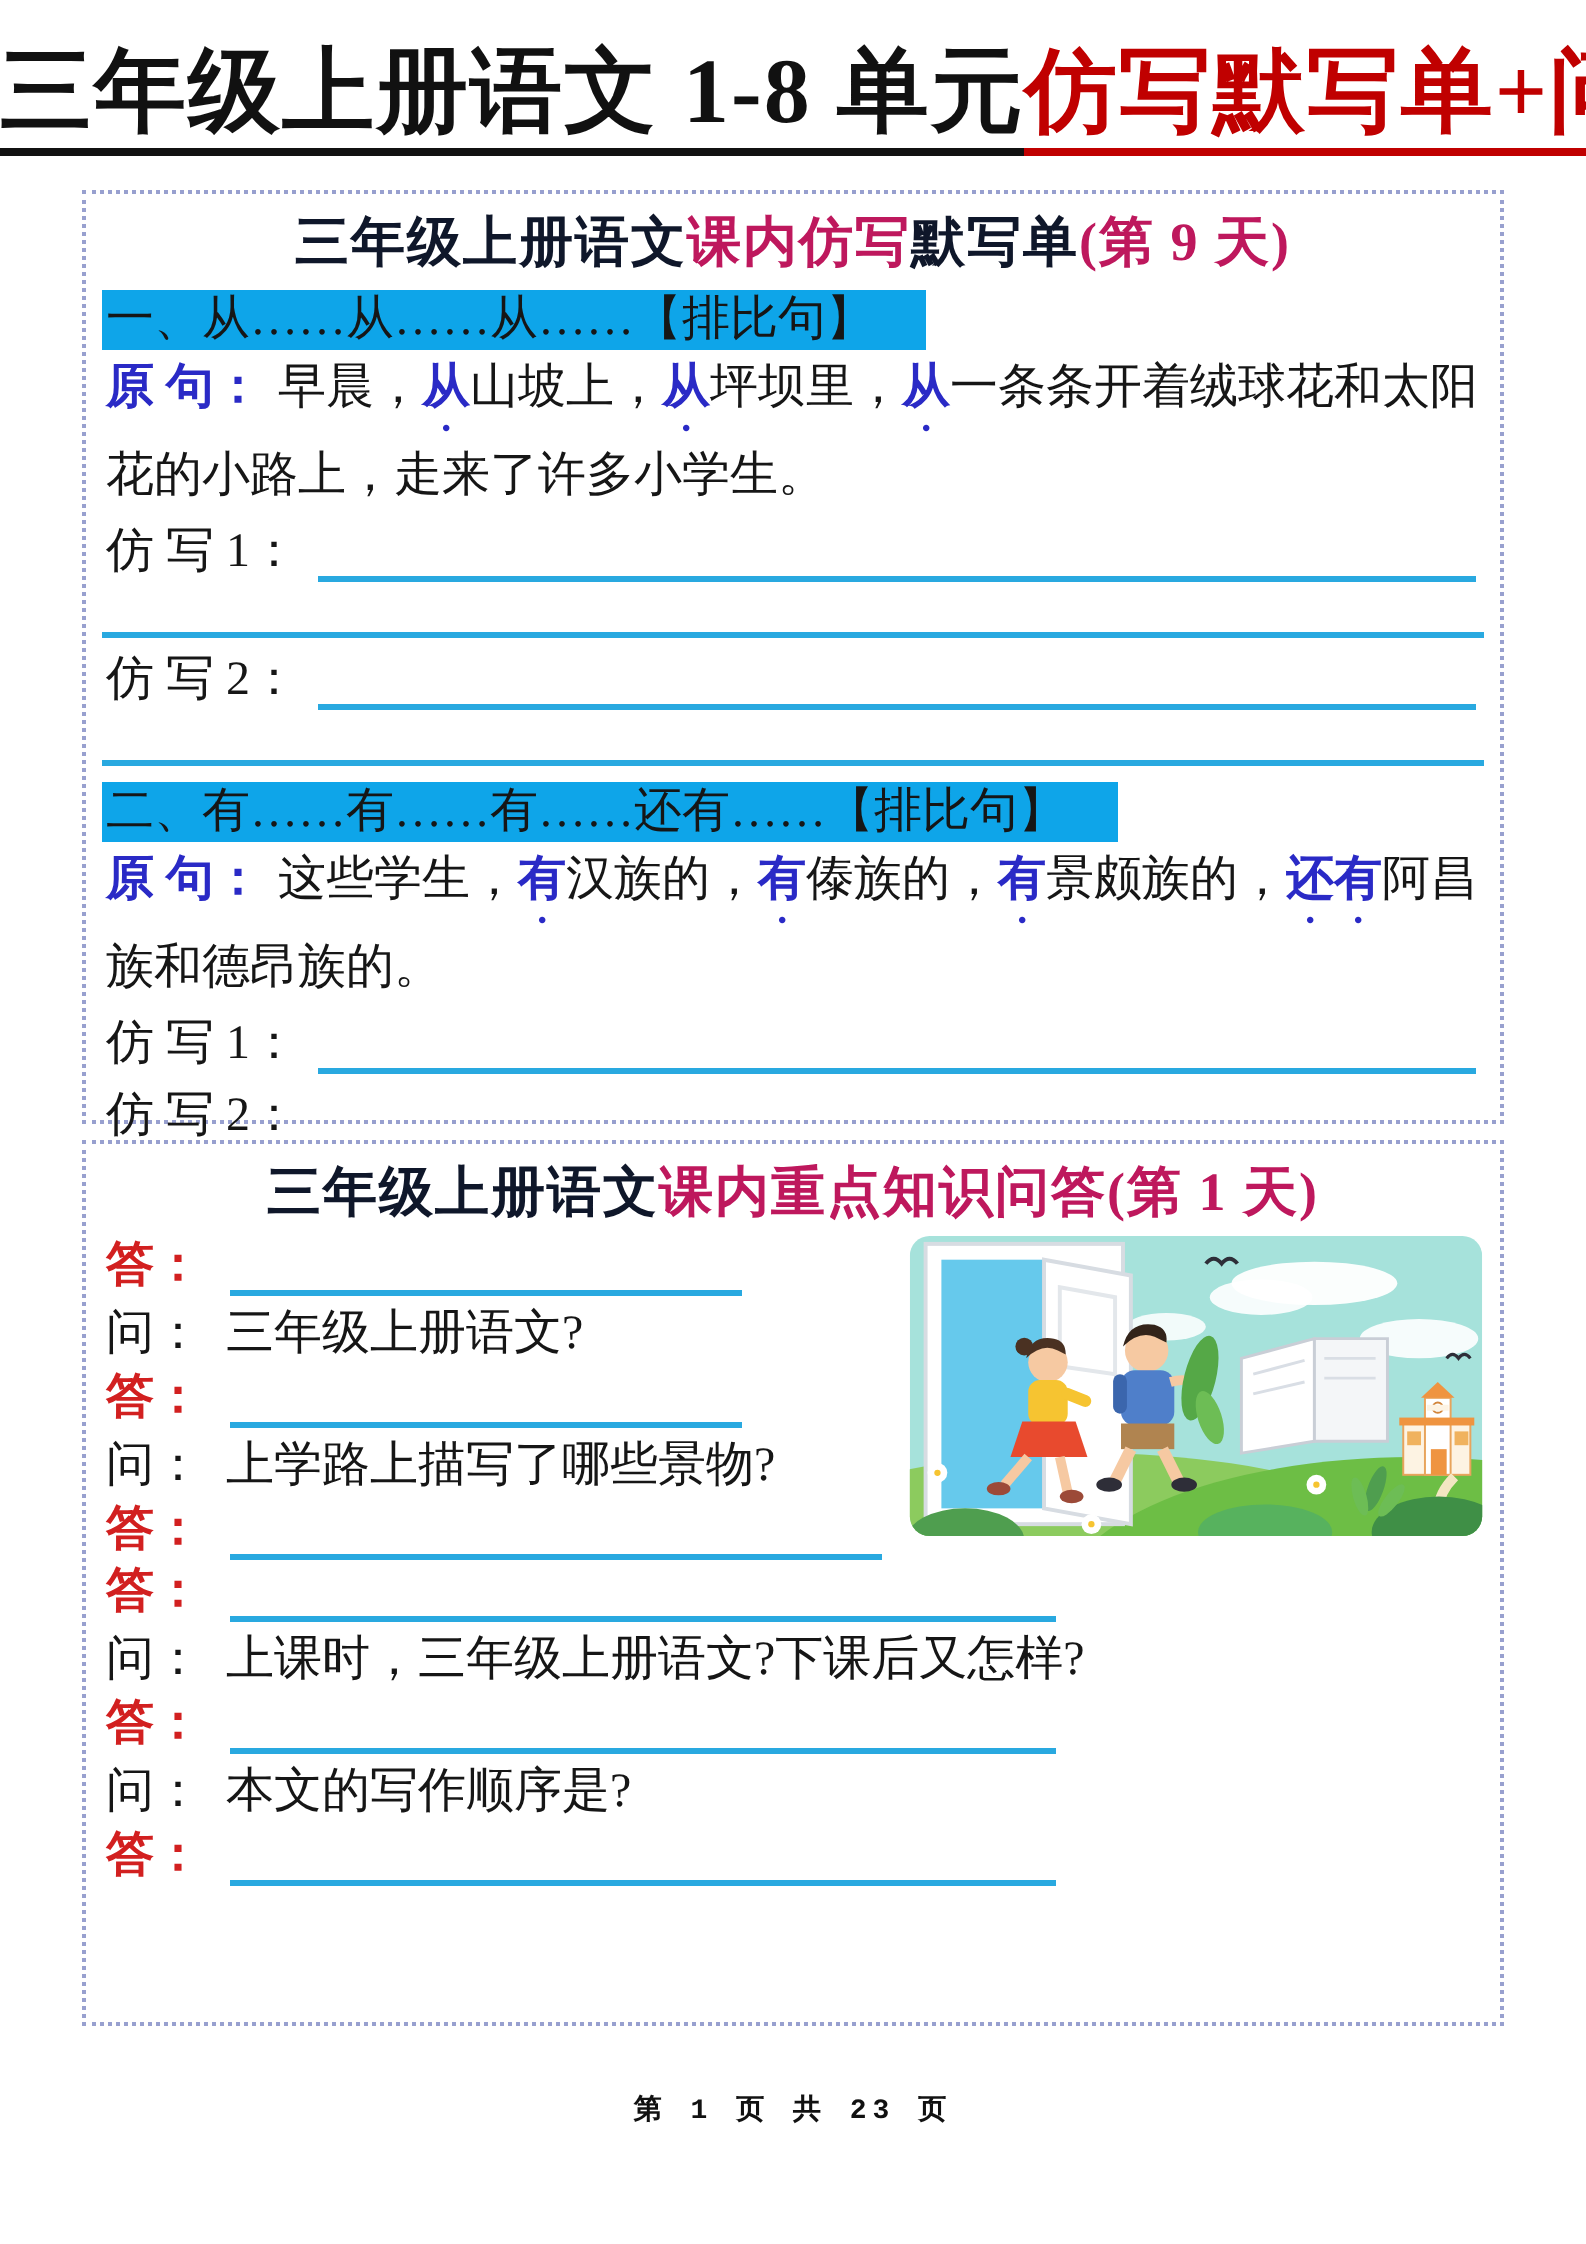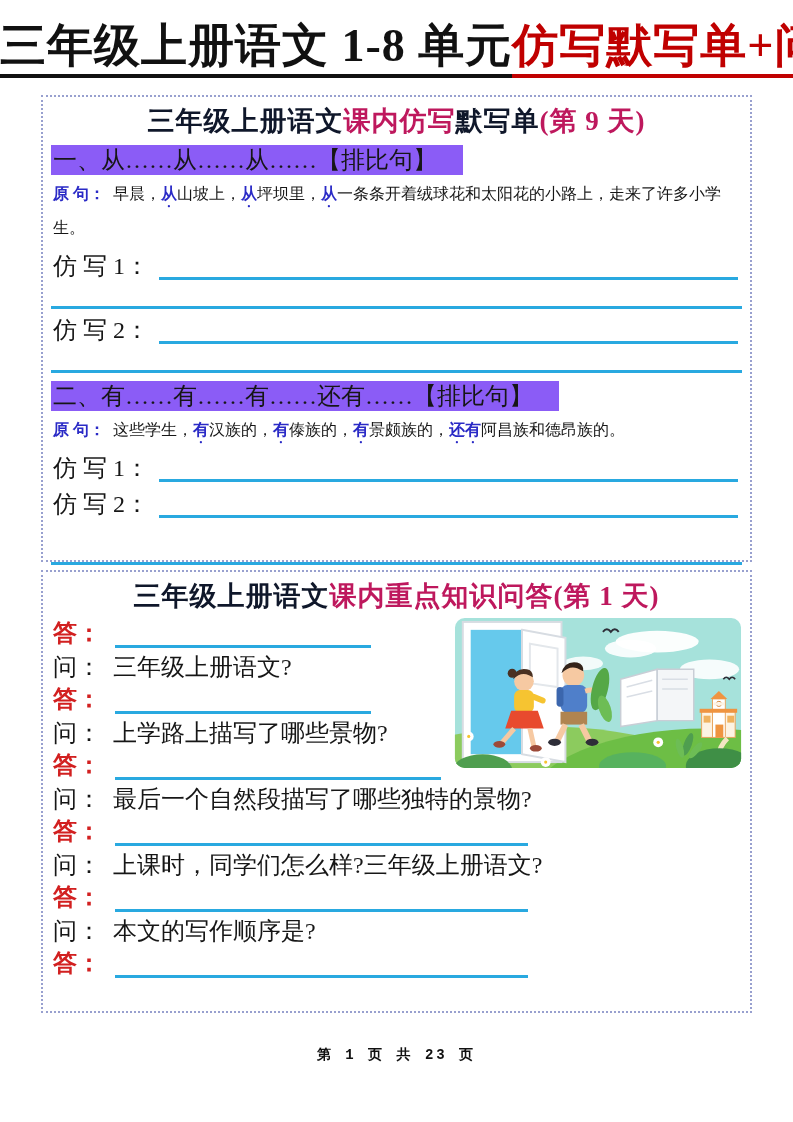--- a/index.html
+++ b/index.html
@@ -17,32 +17,32 @@
   .card { width:711px; margin:0 41px; border:2px dotted #98a0cf; background:#ffffff; padding:6px 8px 8px 8px; }
   .card1 { margin-top:22px; height:467px; }
   .card2 { margin-top:8px; height:443px; position:relative; }
 
   .card-title { text-align:center; font-size:27px; font-weight:bold; letter-spacing:1px;
                 line-height:1.25; margin:2px 0 4px 0; }
   .c-blue { color:#0f172a; }
   .c-red  { color:#be185d; }
 
   
-  .sec-heading { display:inline-block; background:#8b5cf6; color:#161616; font-size:24px;
+  .sec-heading { display:inline-block; background:#0ea5e9; color:#161616; font-size:24px;
                  line-height:30px; padding:0 26px 0 2px; margin:2px 16px 1px 0; }
 
   
-  .source { font-size:16px; line-height:34px; color:#161616; margin:1px 2px 2px 2px; }
+  .source { font-size:24px; line-height:34px; color:#161616; margin:1px 2px 2px 2px; }
   .src-label { color:#2a2ac6; font-weight:bold; margin-right:8px; }
   .em { color:#2a2ac6; font-weight:bold;
         -webkit-text-emphasis:filled dot #2a2ac6; -webkit-text-emphasis-position:under right;
         text-emphasis:filled dot #2a2ac6; text-emphasis-position:under right; }
 
   
-  .blank-row { display:flex; align-items:center; font-size:24px; line-height:30px;
+  .blank-row { display:flex; align-items:flex-end; font-size:24px; line-height:30px;
                color:#161616; margin:6px 2px 2px 2px; }
   .blank-label { white-space:nowrap; margin-right:10px; }
   .blank-line { flex:1; border-bottom:3px solid #29a9e0; height:28px; margin-right:2px; }
   .full-line { border-bottom:3px solid #29a9e0; height:26px; margin:0 0 6px 0; }
   .full-line.trailing { height:30px; margin-top:16px; }
 
   
   .qa-q { font-size:24px; line-height:31px; color:#161616; margin:4px 2px 0 2px; }
   .q-label { margin-right:12px; }
   .qa-a { display:flex; align-items:flex-end; font-size:24px; line-height:30px; margin:1px 2px 0 2px; }
@@ -210,26 +210,25 @@
         <div class="qa-q"><span class="q-label">问：</span><span class="q-text">三年级上册语文?</span></div>
         <div class="qa-a">
           <span class="a-label">答：</span>
           <span class="a-line a-w1"></span>
         </div>
         <div class="qa-q"><span class="q-label">问：</span><span class="q-text">上学路上描写了哪些景物?</span></div>
         <div class="qa-a">
           <span class="a-label">答：</span>
           <span class="a-line a-w2"></span>
         </div>
-        <div class="qa-q"><span class="q-label">问：</span><span class="q-text">最后一个自然段描写了哪些独特的景物?</span></div>
         <div class="qa-a">
           <span class="a-label">答：</span>
           <span class="a-line a-w3"></span>
         </div>
-        <div class="qa-q"><span class="q-label">问：</span><span class="q-text">上课时，同学们怎么样?三年级上册语文?</span></div>
+        <div class="qa-q"><span class="q-label">问：</span><span class="q-text">上课时，三年级上册语文?下课后又怎样?</span></div>
         <div class="qa-a">
           <span class="a-label">答：</span>
           <span class="a-line a-w4"></span>
         </div>
         <div class="qa-q"><span class="q-label">问：</span><span class="q-text">本文的写作顺序是?</span></div>
         <div class="qa-a">
           <span class="a-label">答：</span>
           <span class="a-line a-w5"></span>
         </div>
       </div>

